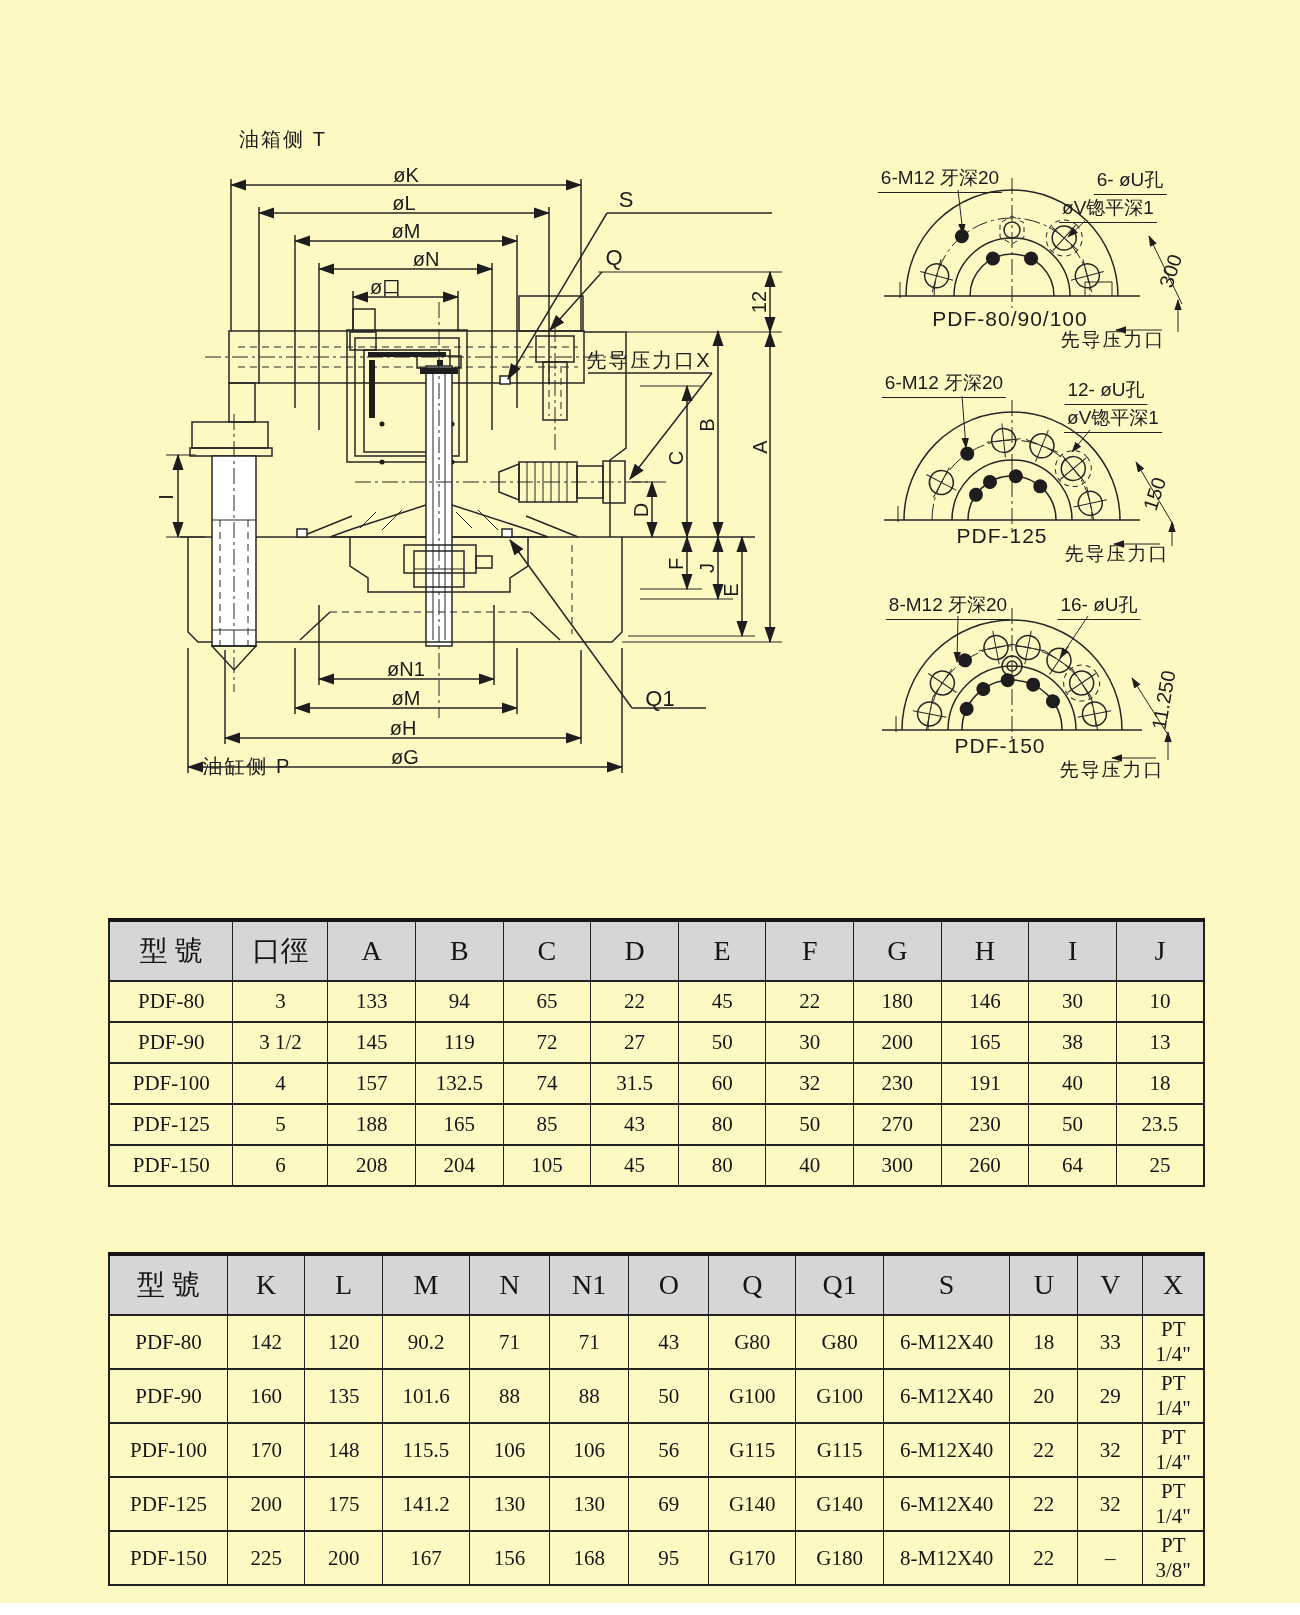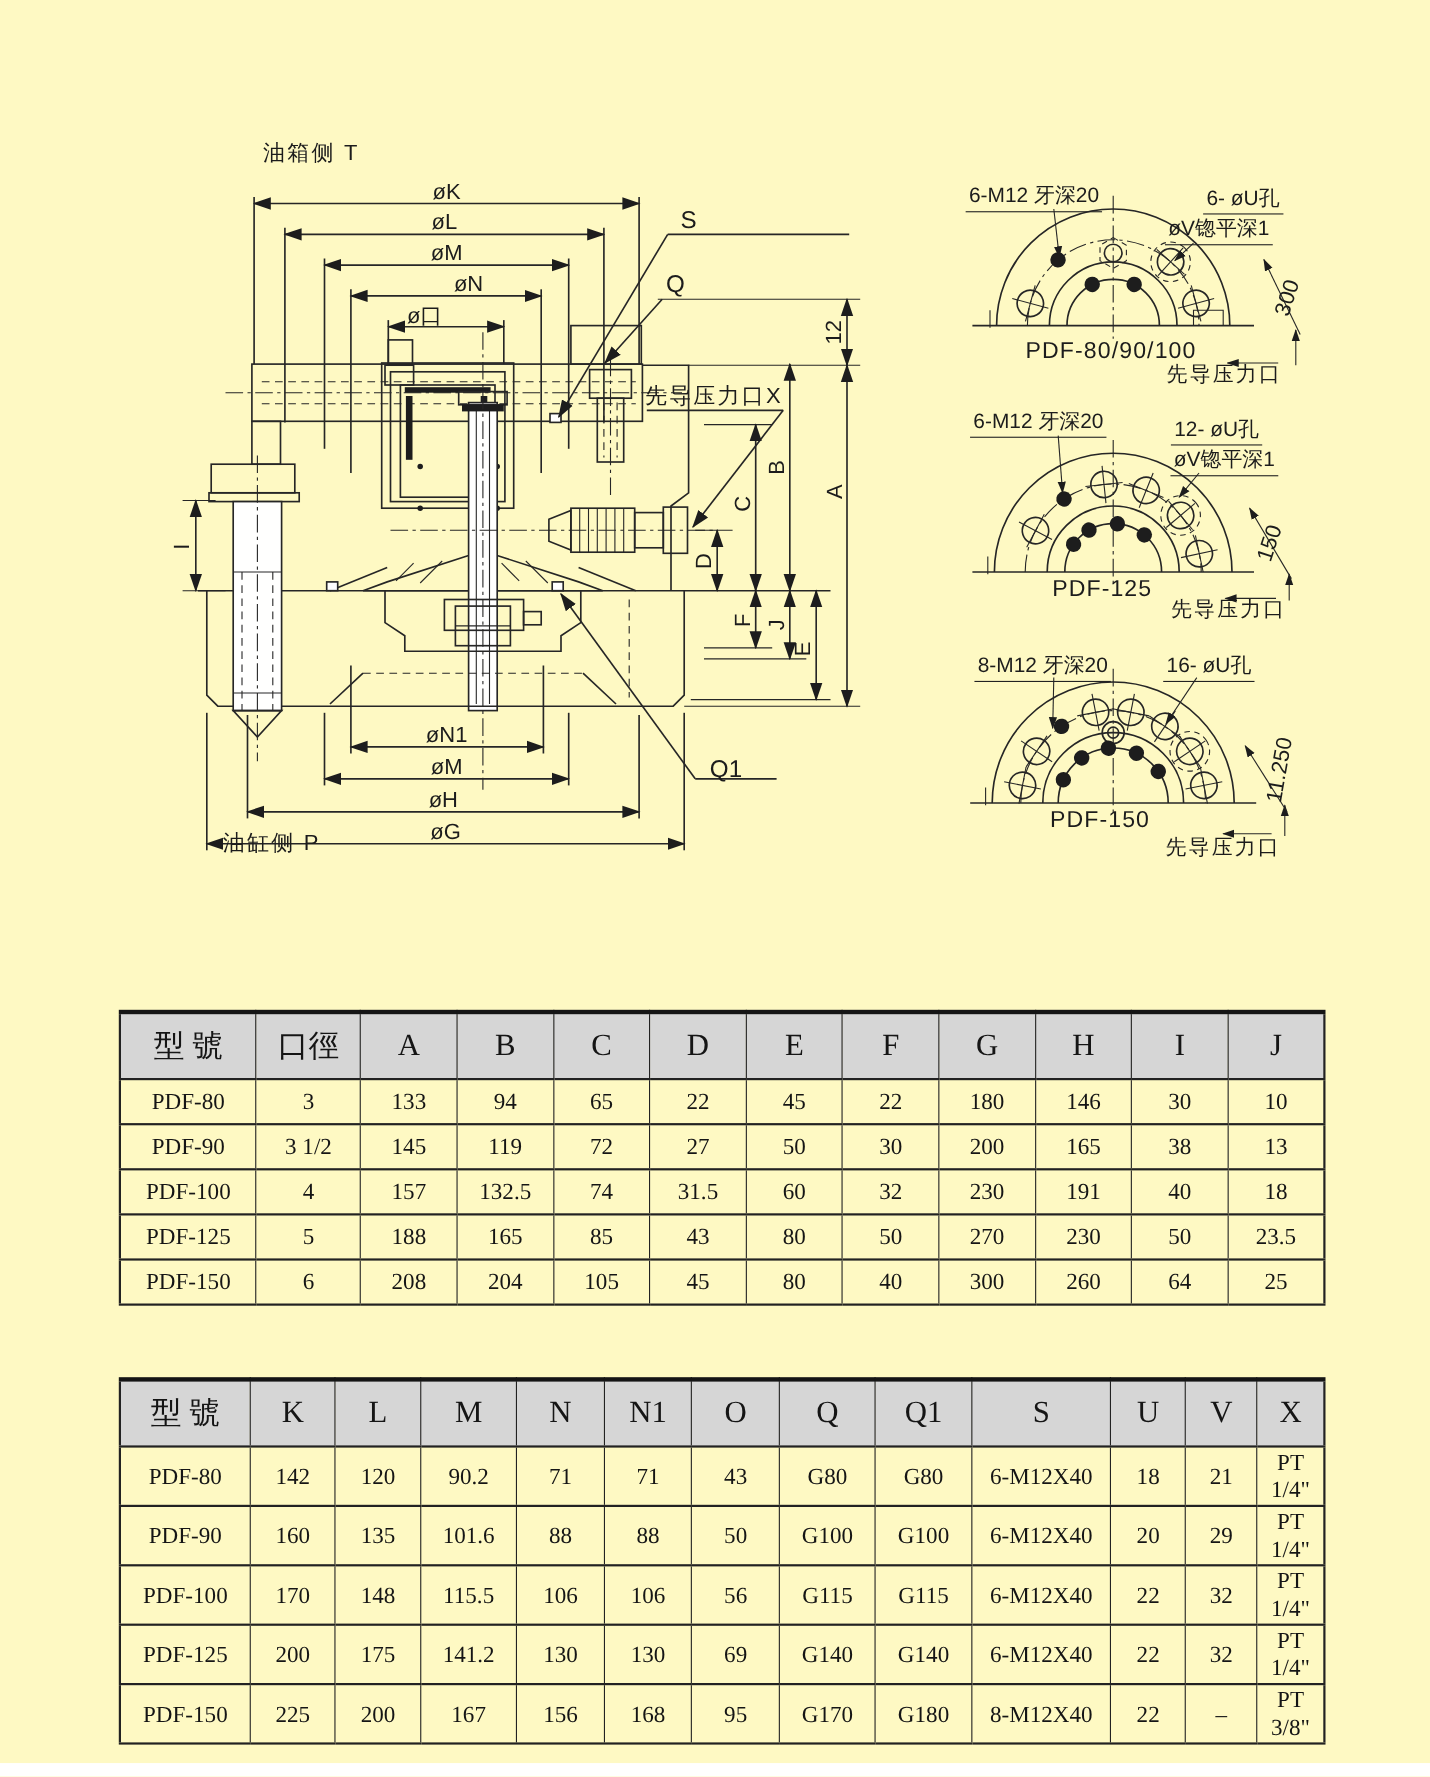--- a/index.html
+++ b/index.html
@@ -577,21 +577,21 @@
           <td>142</td>
           <td>120</td>
           <td>90.2</td>
           <td>71</td>
           <td>71</td>
           <td>43</td>
           <td>G80</td>
           <td>G80</td>
           <td>6-M12X40</td>
           <td>18</td>
-          <td>21</td>
+          <td>33</td>
           <td>PT 1/4"</td>
         </tr>
         <tr>
           <td>PDF-90</td>
           <td>160</td>
           <td>135</td>
           <td>101.6</td>
           <td>88</td>
           <td>88</td>
           <td>50</td>

